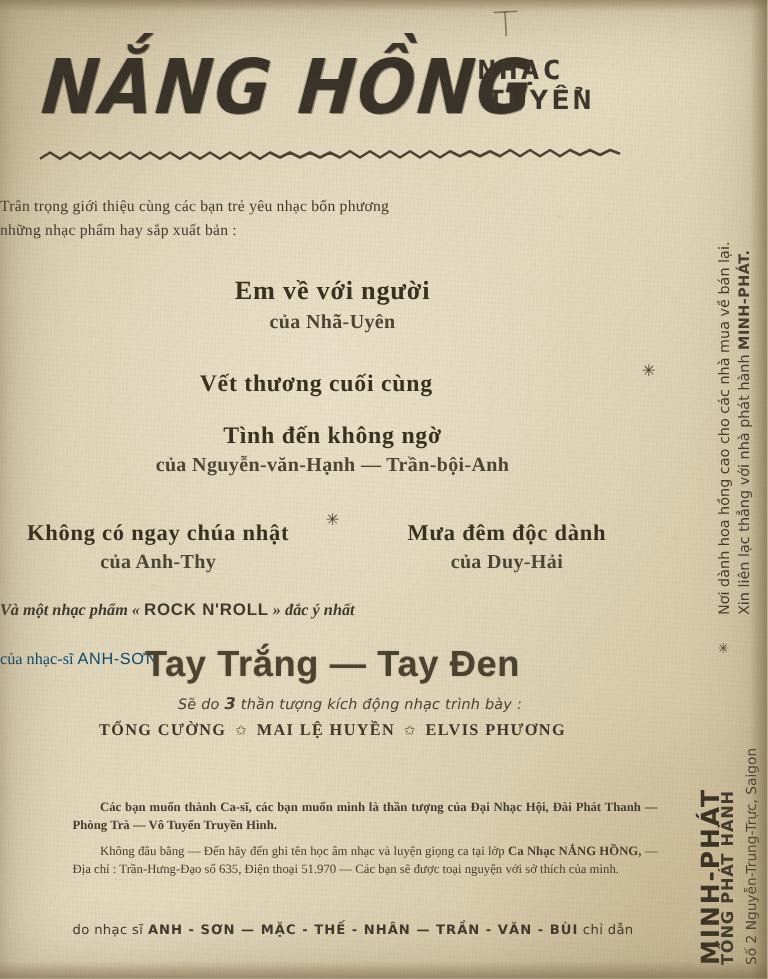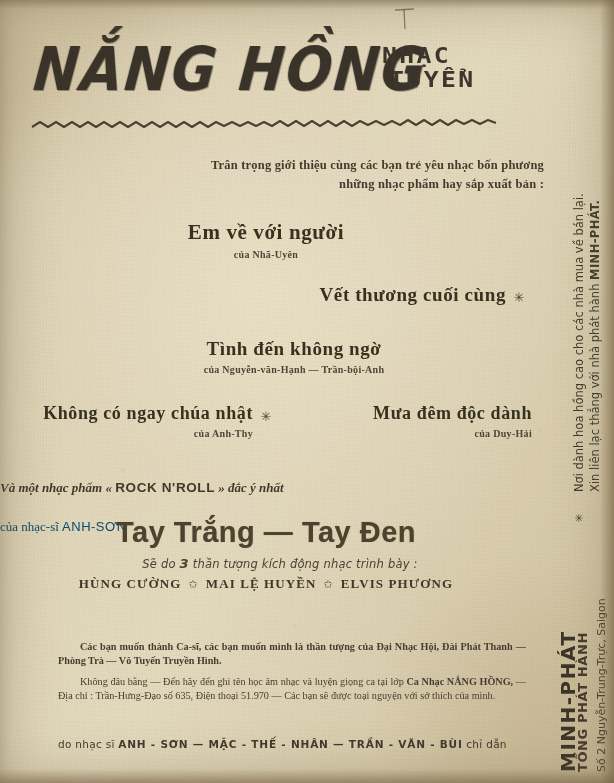--- a/index.html
+++ b/index.html
@@ -68,42 +68,42 @@
     font-weight:700;font-size:21px;line-height:21px;
     color:#3d362c;letter-spacing:2px;
     transform:scaleX(1.18);transform-origin:left top;
   }
   .mast-sub span{display:block;}
   .mast-sub .l2{margin-top:3px;margin-left:6px;}
   .squiggle{position:absolute;left:30px;top:118px;width:470px;height:12px;}
 
   
   .intro{
-    position:absolute;left:0;top:156px;width:532px;text-align:right;
-    font-family:"Liberation Serif", serif;font-weight:700;
-    font-size:12.5px;line-height:19px;color:#423b2e;letter-spacing:.2px;padding-left:12px;
+    position:absolute;left:0;top:156px;width:532px;text-align:left;
+    font-family:"Liberation Serif", serif;font-weight:400;
+    font-size:12.5px;line-height:19px;color:#423b2e;letter-spacing:.2px;
   }
 
   
   .song-center{position:absolute;width:532px;text-align:center;left:0;}
   .t-big{
     font-family:"Liberation Serif", serif;font-weight:700;
     color:#37311f;letter-spacing:.6px;
   }
   .t-by{
     font-family:"Liberation Serif", serif;font-weight:700;
-    font-size:10px;color:#4d4637;letter-spacing:.3px;margin-top:4px;
+    font-size:16px;color:#4d4637;letter-spacing:.3px;margin-top:4px;
   }
   .s1{top:220px;}
   .s1 .t-big{font-size:21px;}
-  .s2{top:338px;padding-left:28px;}
+  .s2{top:338px;}
   .s2 .t-big{font-size:19px;}
 
   .row2{position:absolute;left:0;width:532px;display:flex;align-items:flex-start;}
-  .row2 .col{flex:1;text-align:right;}
+  .row2 .col{flex:1;text-align:center;margin-top:13px;}
   .row2 .star{
     width:26px;text-align:center;font-size:13px;color:#4a4334;padding-top:6px;
     font-family:"DejaVu Sans", sans-serif;
   }
   .r1{top:284px;}
   .r1 .t-big{font-size:19px;}
   .r2{top:403px;}
   .r2 .t-big{font-size:18px;}
 
   
@@ -239,21 +239,21 @@
   </div>
 
   <div class="feature">
     <div class="feat-title">Tay Trắng — Tay Đen</div>
     <div class="feat-note">
       <span>Sẽ do </span><b>3</b><span> thần tượng kích động nhạc trình bày :</span>
     </div>
   </div>
 
   <div class="performers">
-    <span>HÙNG CƯỜNG</span><span class="st">✩</span><span>MAI LỆ HUYỀN</span><span class="st">✩</span><span>ELVIS PHƯƠNG</span>
+    <span>TỔNG CƯỜNG</span><span class="st">✩</span><span>MAI LỆ HUYỀN</span><span class="st">✩</span><span>ELVIS PHƯƠNG</span>
   </div>
 
   <div class="footer">
     <p>
       <b>Các bạn muốn thành Ca-sĩ, các bạn muốn mình là thần tượng của </b><b>Đại Nhạc Hội, Đài Phát Thanh — Phòng Trà — Vô Tuyến Truyền Hình.</b>
     </p>
     <p>
       <span>Không đâu bằng — Đến hãy đến ghi tên học âm nhạc và luyện giọng ca tại lớp </span><b>Ca Nhạc NẮNG HỒNG,</b><span> — Địa chỉ : Trần-Hưng-Đạo số 635, Điện thoại 51.970 — Các bạn sẽ được toại nguyện với sở thích của mình.</span>
     </p>
   </div>

